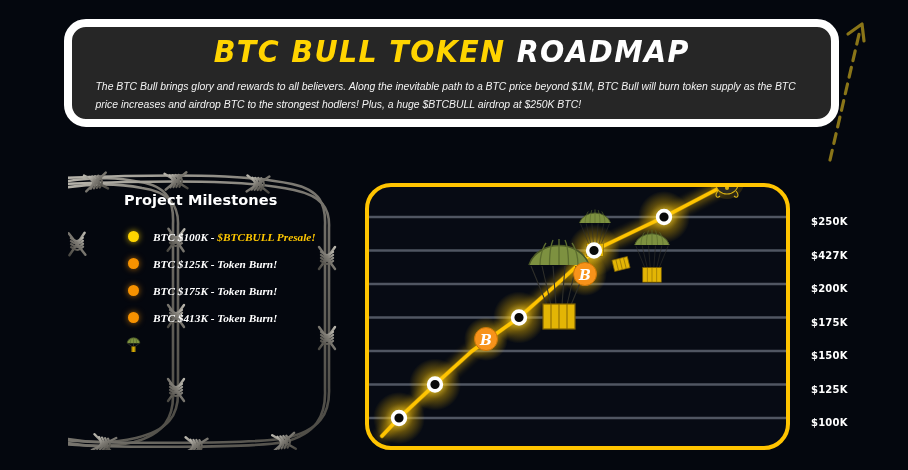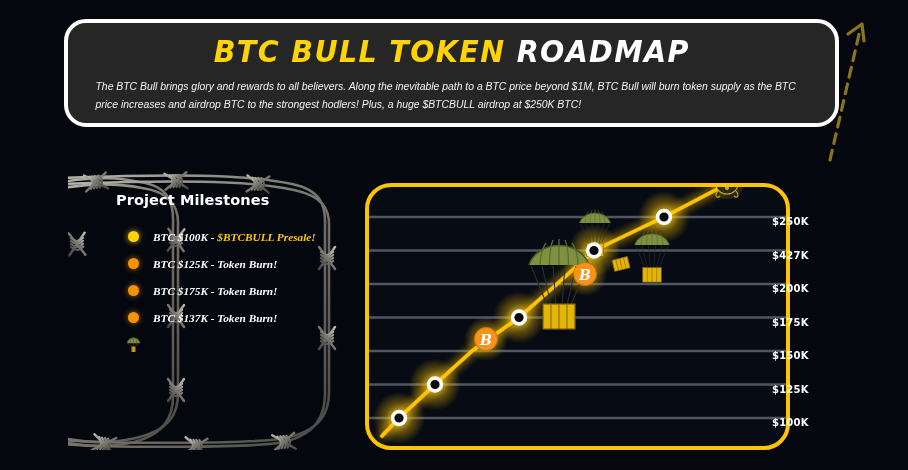--- a/index.html
+++ b/index.html
@@ -6,21 +6,21 @@
   html,body{ background:#03060c; }
   body{
     width:908px; height:470px; position:relative; overflow:hidden;
     font-family:"Liberation Sans", sans-serif;
     background:#04070e;
   }
 
   
   #header-panel{
     position:absolute; left:64px; top:19px; width:775px; height:108px;
-    background:#262626; border:4px solid #ffffff; border-radius:22px;
+    background:#262626; border:8px solid #ffffff; border-radius:22px;
     display:flex; flex-direction:column; align-items:center;
     justify-content:center; z-index:6;
   }
   #header-title{
     font-size:31px; font-weight:bold; font-style:italic;
     letter-spacing:1.5px; white-space:nowrap;
     transform:scaleX(.92); margin-bottom:9px;
     font-family:"DejaVu Sans", sans-serif;
   }
   #header-title .y{ color:#FFD400; }
@@ -36,21 +36,21 @@
   
   #milestones-panel{
     position:absolute; left:68px; top:168px; width:272px; height:282px; z-index:4;
   }
   #barbwire-frame{ position:absolute; inset:0; width:272px; height:282px; }
   #milestones-inner{
     position:absolute; left:48px; top:24px; width:215px; height:240px;
   }
   #milestones-heading{
     color:#ffffff; font-size:14.5px; font-weight:bold; letter-spacing:.1px;
-    margin-bottom:15px; font-family:"DejaVu Sans", sans-serif;
+    margin-bottom:15px; font-family:"DejaVu Sans", sans-serif;margin-left:8px;
   }
   .milestone-row{
     display:flex; align-items:center; height:27px; margin-left:9px;
   }
   .ms-bullet{ width:17px; height:17px; flex:0 0 17px; margin-right:11px;
               display:flex; align-items:center; justify-content:center; }
   .dot{ width:11px; height:11px; border-radius:50%; display:block; }
   .dot.yellow{ background:#FFD400; box-shadow:0 0 6px rgba(255,212,0,.8); }
   .dot.orange{ background:#F79200; box-shadow:0 0 6px rgba(247,146,0,.7); }
   .ms-text{
@@ -62,21 +62,21 @@
 
   
   #chart-panel{
     position:absolute; left:365px; top:183px; width:425px; height:267px;
     background:#070b14; border:4px solid #FFC400;
     border-radius:26px; z-index:4; overflow:hidden;
   }
   #chart-svg{ position:absolute; left:0; top:0; width:417px; height:259px; }
 
   
-  #price-axis{ position:absolute; left:766px; top:183px; width:80px; height:267px; z-index:5; }
+  #price-axis{ position:absolute; left:805px; top:183px; width:80px; height:267px; z-index:5; }
   .price-tick{
     position:absolute; color:#ffffff; font-size:10px; font-weight:bold;
     letter-spacing:.2px; font-family:"DejaVu Sans", sans-serif;
     transform:translateY(-50%); left:6px;
   }
 </style>
 </head>
 <body>
 
 <svg id="growth-arrow" viewBox="0 0 70 165">
@@ -165,21 +165,21 @@
         <span class="wh">BTC $175K - </span><span class="wh">Token Burn!</span>
       </span>
     </div>
 
 
     <div class="milestone-row">
       <span class="ms-bullet">
           <i class="dot orange"></i>
         </span>
       <span class="ms-text">
-        <span class="wh">BTC $137K - </span><span class="wh">Token Burn!</span>
+        <span class="wh">BTC $413K - </span><span class="wh">Token Burn!</span>
       </span>
     </div>
 
     <div class="milestone-row">
       <span class="ms-bullet">
         <svg width="15" height="16" viewBox="0 0 15 16">
           <path d="M1.2,6.2 A6.3,5.4 0 0 1 13.8,6.2 Z" fill="#7d9140"></path>
           <path d="M1.2,6.2 A6.3,5.4 0 0 1 13.8,6.2" fill="none" stroke="#4e5c28" stroke-width=".8"></path>
           <path d="M4.4,6.2 C4.4,3 5.2,1.2 5.2,1.2 M7.5,6.2 L7.5,.9 M10.6,6.2 C10.6,3 9.8,1.2 9.8,1.2" stroke="#5a6b2e" stroke-width=".7" fill="none"></path>
           <path d="M1.6,6.3 L6.3,9.8 M13.4,6.3 L8.7,9.8 M7.5,6.3 L7.5,9.6" stroke="#3c3c34" stroke-width=".7"></path>

